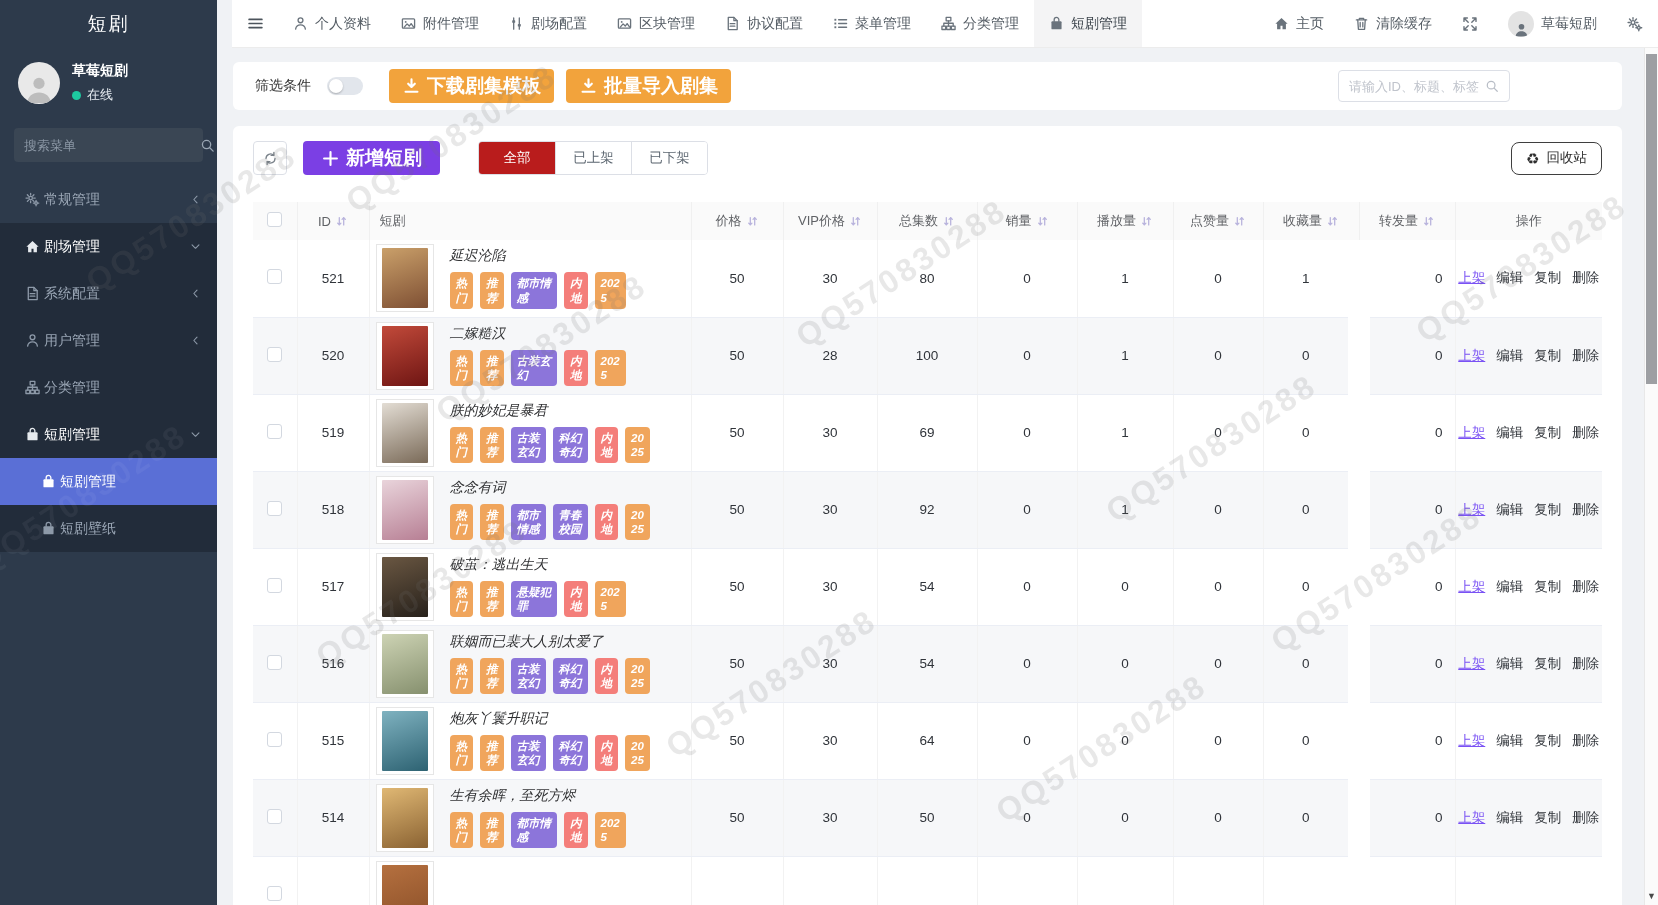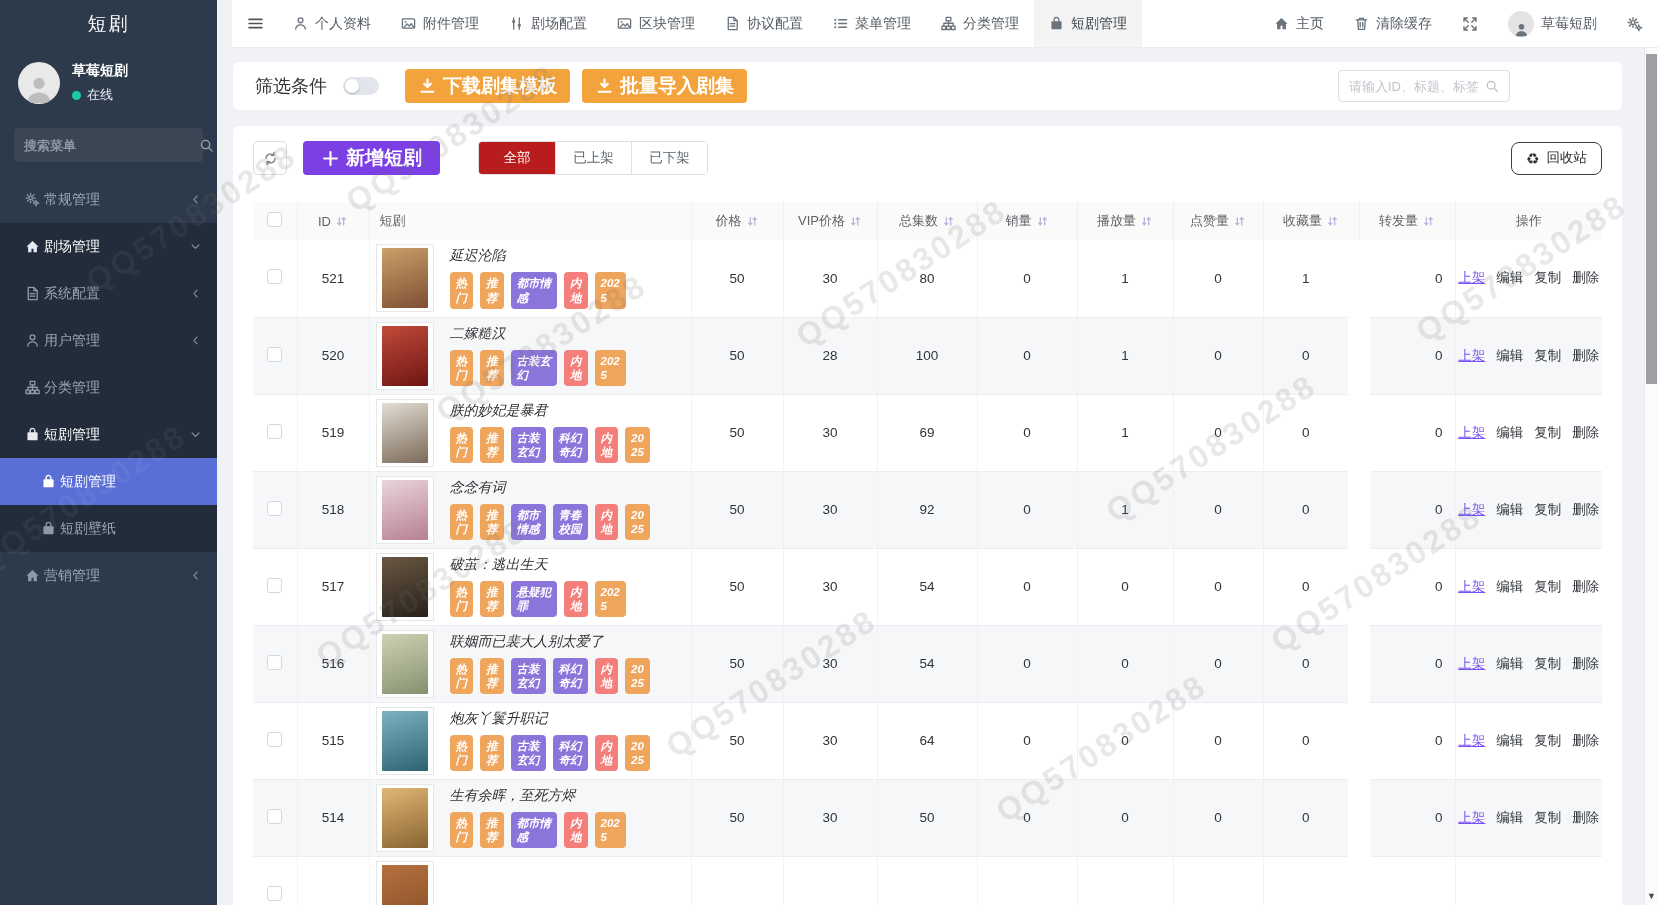--- a/index.html
+++ b/index.html
@@ -9,21 +9,21 @@
 
   
   .sidebar { position:absolute; left:0; top:0; width:217px; height:905px; background:#2d3a4b; z-index:5; }
   .logo { height:48px; display:flex; align-items:center; justify-content:center; color:#fff; font-size:19px; letter-spacing:2px; }
   .side-user { display:flex; align-items:center; gap:12px; padding:14px 18px 16px 18px; }
   .avatar-lg { width:42px; height:42px; border-radius:50%; background:#e9e9e9; color:#bdbdbd; font-size:30px; display:flex; align-items:flex-end; justify-content:center; overflow:hidden; }
   .uname { color:#fff; font-size:14px; font-weight:bold; margin-bottom:6px; }
   .ustatus { display:flex; align-items:center; gap:6px; color:#e8edf2; font-size:13px; }
   .dot { width:9px; height:9px; border-radius:50%; background:#1dc9a0; display:inline-block; }
   .side-search { margin:8px 14px 14px 14px; height:34px; background:#3a4654; border-radius:4px; display:flex; align-items:center; padding:0 10px; }
-  .side-search input { flex:1; background:transparent; border:none; outline:none; color:#ffffff; font-size:13px; font-family:inherit;font-weight:bold; }
+  .side-search input { flex:1; background:transparent; border:none; outline:none; color:#ffffff; font-size:13px; font-family:inherit; }
   .side-search input::placeholder { color:#8b97a5; }
   .side-search .icon { color:#9aa6b3; font-size:15px; }
   .menu { margin-top:6px; }
   .mi { height:47px; display:flex; align-items:center; padding:0 16px 0 20px; color:#9aa6b5; font-size:14px; cursor:pointer; }
   .mi .mi-icon { font-size:15px; width:24px; color:#8d99a8; }
   .mi .mi-label { flex:1; }
   .mi .mi-chevron { font-size:11px; color:#8d99a8; }
   .mi.open-white { color:#fff; } .mi.open-white .mi-icon { color:#e6eaee; }
   .mi.in-open { background:#222c3a; }
   .mi.sub { padding-left:36px; }
@@ -36,21 +36,21 @@
   .nav-item { display:flex; align-items:center; gap:7px; padding:0 15px; font-size:14px; color:#545c64; cursor:pointer; white-space:nowrap; }
   .nav-item .icon { font-size:15px; color:#6a737c; }
   .nav-item.active { background:#f4f4f5; color:#3e464e; }
   .nav-right { margin-left:auto; display:flex; align-items:stretch; }
   .avatar-sm { width:26px; height:26px; border-radius:50%; background:#e3e3e3; color:#b5b5b5; font-size:18px; display:flex; align-items:flex-end; justify-content:center; overflow:hidden; }
 
   
   .content { position:absolute; left:217px; top:48px; right:0; bottom:0; padding:14px 36px 0 16px; }
   .card { background:#fff; border-radius:6px; }
   .filter-card { height:48px; display:flex; align-items:center; padding:0 22px; margin-bottom:16px; }
-  .filter-label { font-size:18px; color:#333; margin-right:16px; }
+  .filter-label { font-size:14px; color:#333; margin-right:16px; }
   .switch { width:36px; height:18px; border-radius:9px; background:#e2e6ec; position:relative; cursor:pointer; margin-right:26px; }
   .switch .knob { position:absolute; left:2px; top:2px; width:14px; height:14px; border-radius:50%; background:#fff; box-shadow:0 1px 2px rgba(0,0,0,.25); }
   .btn { display:inline-flex; align-items:center; gap:6px; border:none; border-radius:4px; font-size:19px; cursor:pointer; font-family:inherit; }
   .btn-orange { background:#f2a33c; color:#fff; height:34px; padding:0 13px; margin-right:12px; font-weight:bold; }
   .filter-search { margin-left:auto; margin-right:90px; width:172px; height:32px; border:1px solid #dcdfe6; border-radius:4px; display:flex; align-items:center; padding:0 10px; }
   .filter-search input { flex:1; border:none; outline:none; font-size:13px; color:#be185d; font-family:inherit; width:10px; }
   .filter-search input::placeholder { color:#c0c4cc; }
   .filter-search .icon { color:#b8bdc6; font-size:14px; }
 
   .table-card { height:860px; padding:15px 20px 0 20px; overflow:hidden; }
@@ -224,33 +224,20 @@
         <span class="mi-label">短剧管理</span>
       </div>
       <div class="mi in-open sub">
         <span class="mi-icon icon">
           <svg viewBox="0 0 16 16">
             <rect x="2.6" y="5.6" width="10.8" height="8.6" rx="1" fill="currentColor" stroke="none"></rect>
             <path d="M5.5 5.6V4a2.5 2.5 0 0 1 5 0v1.6"></path>
           </svg>
         </span>
         <span class="mi-label">短剧壁纸</span>
-      </div>
-      <div class="mi">
-        <span class="mi-icon icon">
-          <svg viewBox="0 0 16 16">
-            <path d="M8 2.2L1.5 8.2h1.8V14h3.6v-3.6h2.2V14h3.6V8.2h1.8z" fill="currentColor" stroke="none"></path>
-          </svg>
-        </span>
-        <span class="mi-label">营销管理</span>
-        <span class="mi-chevron icon">
-          <svg viewBox="0 0 16 16">
-            <path d="M10.2 3L5.6 8l4.6 5" stroke-width="1.6"></path>
-          </svg>
-        </span>
       </div>
     </nav>
 </aside>
 
 <header class="navbar">
   <div class="hamburger">
       <span class="icon">
         <svg viewBox="0 0 16 16">
           <path d="M2 4.2h12M2 8h12M2 11.8h12" stroke-width="1.6"></path>
         </svg>

